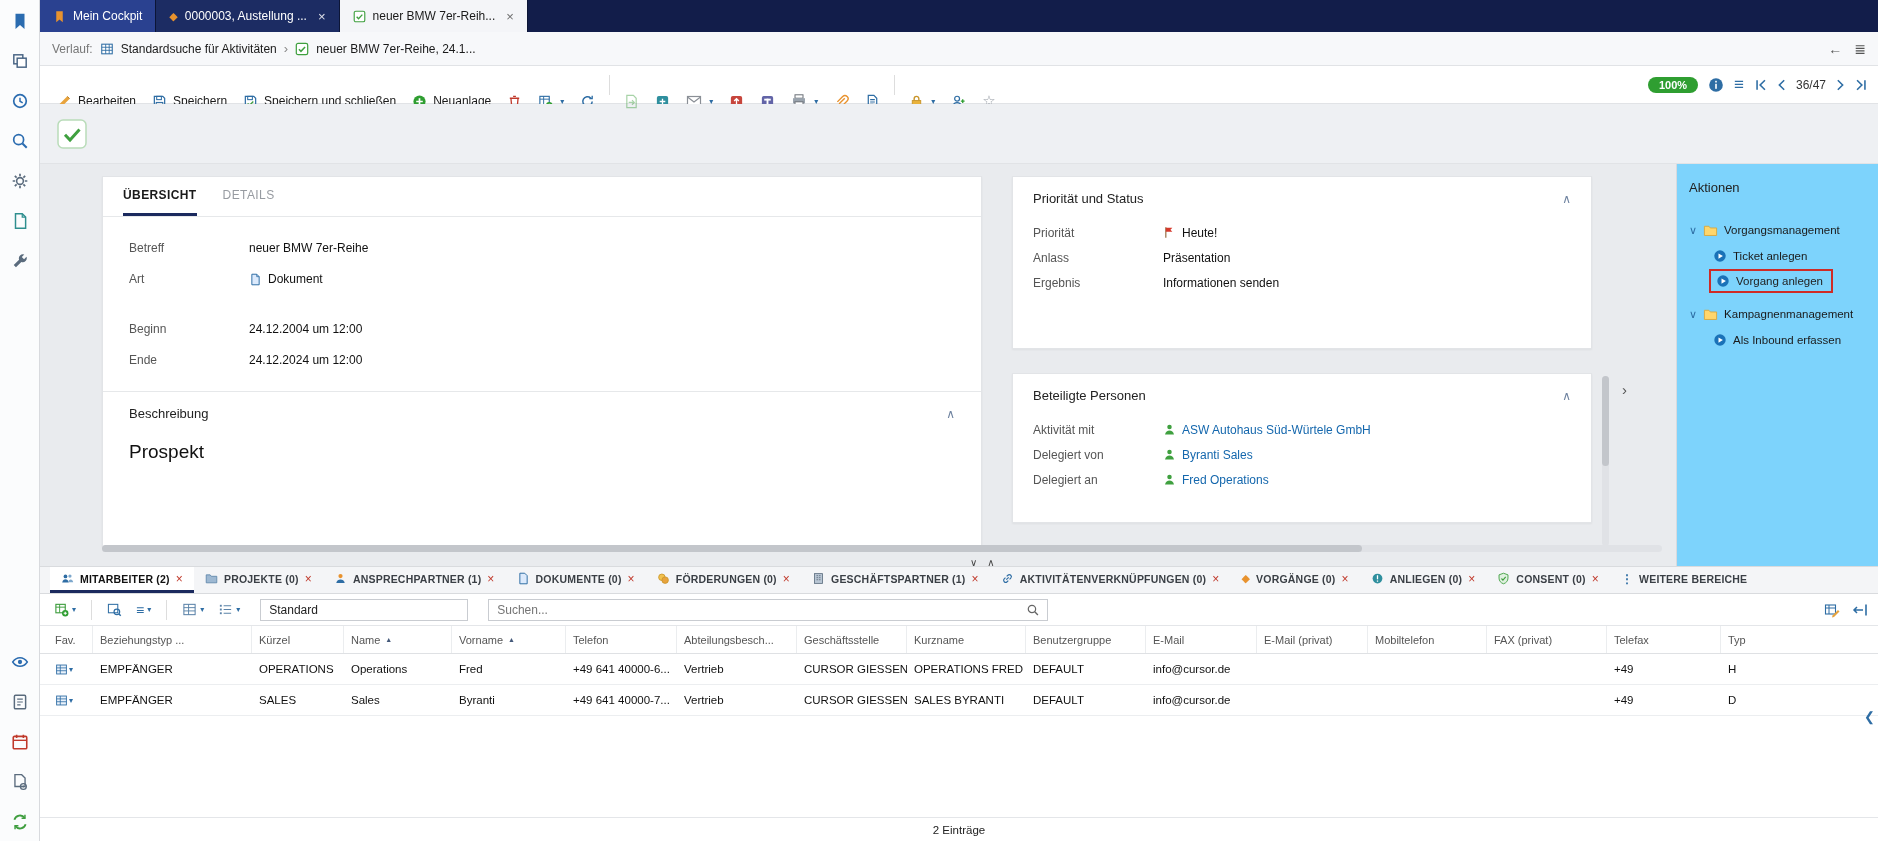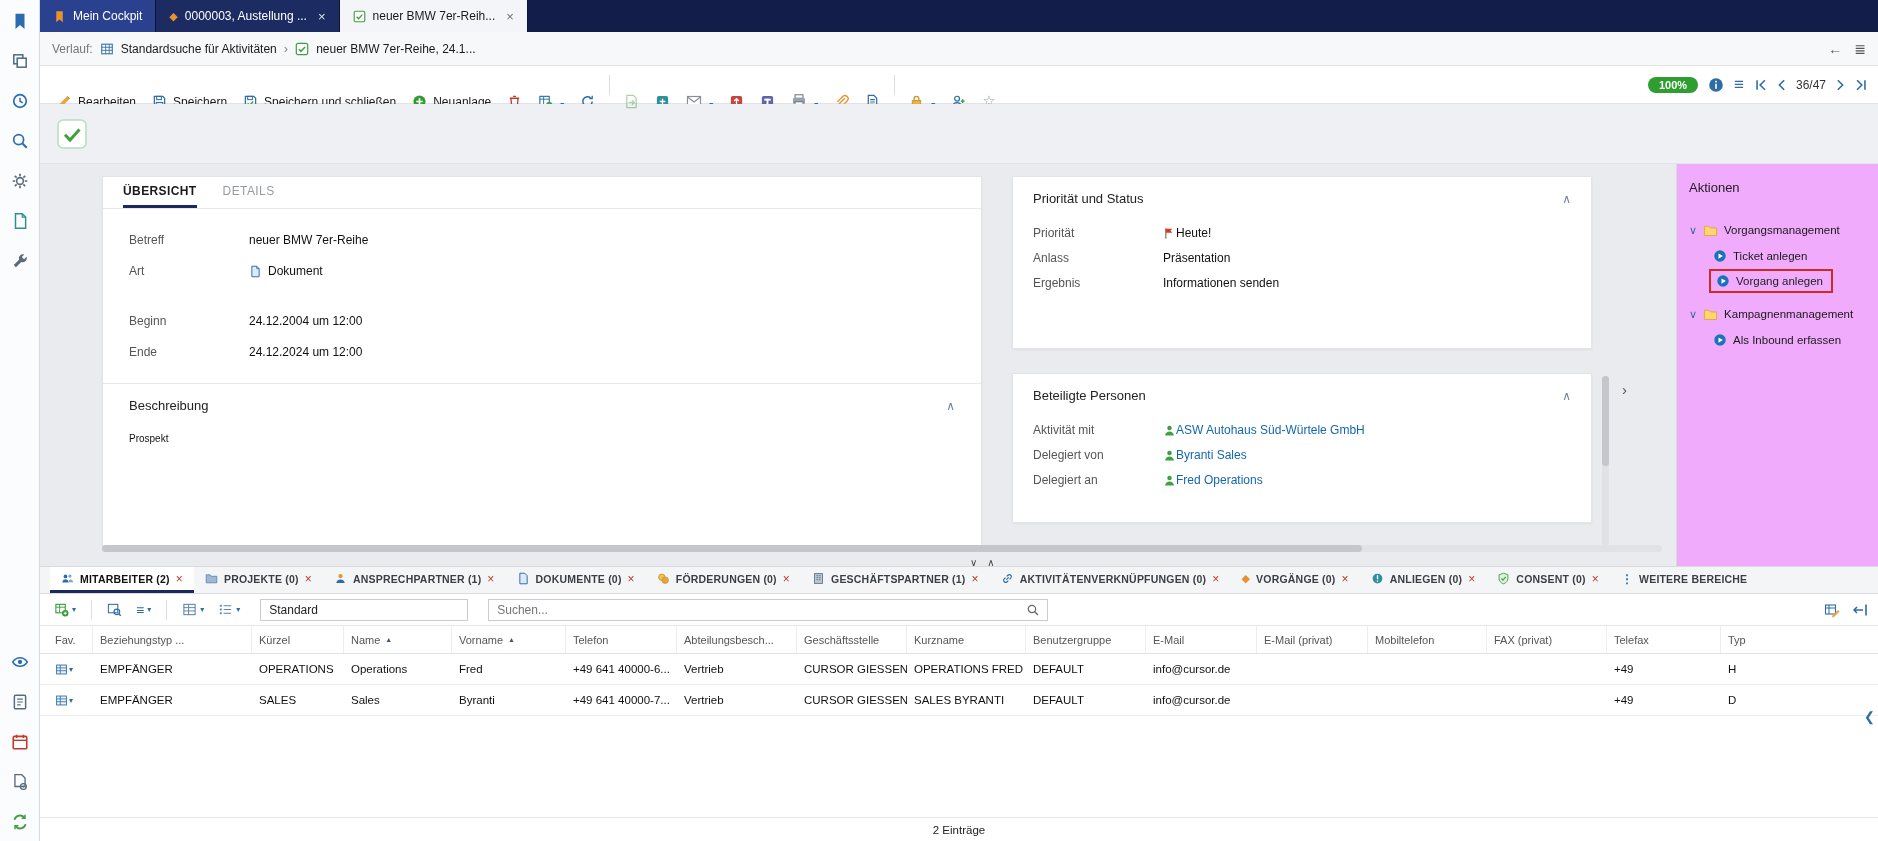--- a/index.html
+++ b/index.html
@@ -27,70 +27,70 @@
   
   .crumbbar { height:34px; background:#f7f8fa; border-bottom:1px solid #e1e3e6; display:flex; align-items:center; padding:0 12px; gap:7px; flex:0 0 34px; }
   .crumb-hist { color:#777; }
   .crumb-link { color:#1a1a1a; cursor:pointer; }
   .crumb-sep { color:#888; font-size:13px; }
   .crumb-right { margin-left:auto; display:flex; gap:12px; color:#555; font-size:14px; }
   .crumb-right span { cursor:pointer; }
 
   
   .toolbar { height:38px; background:#fff; border-bottom:1px solid #e1e3e6; display:flex; align-items:center; padding:0 10px; gap:2px; flex:0 0 38px; }
-  .tbtn { display:inline-flex; align-items:flex-end; gap:6px; padding:4px 7px; border-radius:3px; cursor:pointer; color:#1a1a1a; white-space:nowrap;margin-top:33px; }
+  .tbtn { display:inline-flex; align-items:center; gap:6px; padding:4px 7px; border-radius:3px; cursor:pointer; color:#1a1a1a; white-space:nowrap;margin-top:33px; }
   .caret { font-size:8px; color:#2e6da4; margin-left:1px; }
   .tsep { width:1px; height:20px; background:#ddd; margin:0 5px; }
   .faded { opacity:.45; }
   .tb-right { margin-left:auto; display:flex; align-items:center; gap:10px; }
   .zoom-badge { background:#2f9e31; color:#fff; font-weight:bold; font-size:11px; padding:2px 11px; border-radius:10px; cursor:pointer; }
   .menu-ic { color:#2e6da4; font-size:17px; font-weight:bold; cursor:pointer; }
   .navgrp { display:flex; align-items:center; gap:7px; }
   .navgrp svg { cursor:pointer; }
   .pos { color:#333; font-size:12px; }
 
   
   .ehead { height:60px; background:#eef0f3; border-bottom:1px solid #e1e3e6; display:flex; align-items:center; gap:12px; padding:0 16px; flex:0 0 60px; }
   .ehead .eicon { width:32px; height:32px; }
   .ehead .etxt .el { font-size:11px; color:#555; margin-bottom:3px; }
   .ehead .etxt .et { font-size:13px; font-weight:bold; color:#111; }
 
   
   .content { height:402px; flex:0 0 402px; background:#e9ebee; display:flex; padding:12px 0 0 62px; position:relative; }
   .card { background:#fff; border:1px solid #e2e4e7; box-shadow:0 1px 2px rgba(0,0,0,.05); }
   .left-card { width:880px; height:371px; }
-  .dtabs { height:32px; border-bottom:1px solid #e6e8ea; display:flex; align-items:stretch; padding-left:20px; gap:26px; }
+  .dtabs { height:40px; border-bottom:1px solid #e6e8ea; display:flex; align-items:stretch; padding-left:20px; gap:26px; }
   .dtab { display:flex; align-items:center; font-size:12px; letter-spacing:.4px; color:#979ba1; cursor:pointer; border-bottom:3px solid transparent; }
   .dtab.active { color:#1a1a1a; font-weight:bold; border-bottom-color:#1b2a5e; }
   .fields { padding:18px 26px 0; }
   .frow { display:flex; align-items:center; min-height:26px; margin-bottom:5px; }
   .flabel { width:120px; color:#555; flex:0 0 120px; }
   .fvalue { color:#111; display:flex; align-items:center; gap:6px;text-align:center; }
   .gap-lg { margin-top:24px; }
   .divider { border-top:1px solid #e6e8ea; margin:18px 0 0; }
   .sect-head { display:flex; align-items:center; justify-content:space-between; padding:14px 26px 0; font-size:13px; color:#222; }
   .chev { color:#6f83a0; font-size:12px; cursor:pointer; }
-  .desc-text { padding:20px 26px; font-size:10px; color:#111; }
+  .desc-text { padding:20px 26px; font-size:19px; color:#111; }
 
   .right-col { width:580px; margin-left:30px; display:flex; flex-direction:column; gap:24px; }
   .pcard { padding:14px 20px 16px; }
   .pcard .phead { display:flex; justify-content:space-between; align-items:center; font-size:13px; color:#222; margin-bottom:14px; }
   .prow { display:flex; align-items:center; min-height:25px; }
   .plabel { width:130px; flex:0 0 130px; color:#555; }
-  .pvalue { color:#111; display:flex; align-items:flex-end; }
+  .pvalue { color:#111; display:flex; align-items:flex-start; gap:6px; }
   .link { color:#1467ad; cursor:pointer; }
   .card1 { height:173px; }
   .card2 { height:150px; }
 
   .mid-strip { width:84px; position:relative; flex:0 0 84px; }
   .vscroll { position:absolute; left:10px; top:200px; width:7px; height:170px; background:#e0e2e6; border-radius:4px; cursor:pointer; }
   .vscroll .thumb { width:7px; height:90px; background:#c3c6cb; border-radius:4px; }
   .pcollapse { position:absolute; left:30px; top:205px; color:#555; font-size:15px; cursor:pointer; }
 
-  .aktionen { width:202px; flex:0 0 202px; background:#f0abfc; border-left:1px solid #d8dade; margin-top:-12px; padding:16px 12px; }
+  .aktionen { width:202px; flex:0 0 202px; background:#7dd3fc; border-left:1px solid #d8dade; margin-top:-12px; padding:16px 12px; }
   .atitle { font-size:13px; color:#222; margin-bottom:22px; }
   .agrow { display:flex; align-items:center; gap:6px; min-height:26px; cursor:pointer; color:#1a1a1a; font-size:11.5px; }
   .airow { display:flex; align-items:center; gap:6px; min-height:26px; margin-left:24px; cursor:pointer; color:#1a1a1a; font-size:11.5px; }
   .hl-red { border:2px solid #cf2b26; padding:3px 8px 3px 5px; margin-left:20px; display:inline-flex; align-items:center; gap:6px; cursor:pointer; font-size:11.5px; }
   .achev { color:#2e6da4; font-size:11px; }
 
   .hscroll { position:absolute; bottom:14px; left:62px; width:1560px; height:7px; background:#e0e2e6; border-radius:4px; cursor:pointer; }
   .hscroll .thumb { height:7px; width:1260px; background:#c3c6cb; border-radius:4px; }
   .updown { position:absolute; bottom:-2px; left:930px; display:flex; gap:10px; color:#444; font-size:10px; }
   .updown span { cursor:pointer; }

